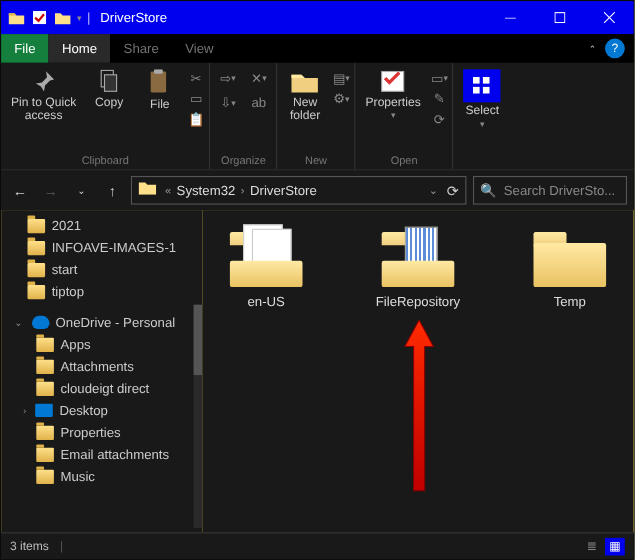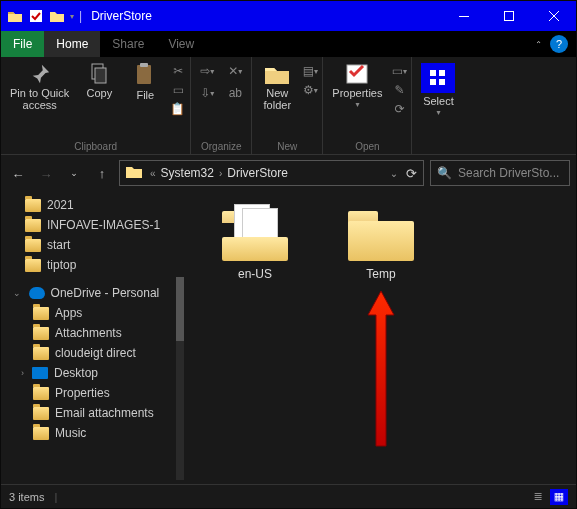--- a/index.html
+++ b/index.html
@@ -38,21 +38,21 @@
 .tree { width: 183px; background: #191919; color: #ccc; font-size: 12px; padding: 4px 0; overflow: hidden; position: relative; }
 .tree-item { display: flex; align-items: center; gap: 6px; padding: 3px 0 3px 24px; white-space: nowrap; overflow: hidden; }
 .tree-item.od { padding-left: 12px; }
 .tree-item.child { padding-left: 32px; }
 .tree-folder { width: 16px; height: 13px; background: linear-gradient(#ffe08a,#e0b24a); border-radius: 1px; position: relative; flex-shrink: 0; }
 .tree-folder::before { content: ""; position: absolute; top: -3px; left: 0; width: 7px; height: 3px; background: #e0b24a; border-radius: 1px 1px 0 0; }
 .onedrive-icon { width: 16px; height: 12px; background: #0078d4; border-radius: 8px 8px 6px 6px; position: relative; flex-shrink: 0; }
 .desktop-icon { width: 16px; height: 12px; background: #0078d4; border-radius: 1px; flex-shrink: 0; }
 .tree-scroll { width: 8px; background: #2a2a2a; position: absolute; right: 0; top: 86px; bottom: 4px; }
 .tree-thumb { width: 8px; height: 64px; background: #555; position: absolute; top: 0; }
-.content { flex: 1; background: #191919; padding: 18px 26px; display: flex; gap: 36px; align-items: flex-start; position: relative; }
+.content { flex: 1; background: #191919; padding: 18px 13px; display: flex; gap: 48px; align-items: flex-start; position: relative; }
 .folder-item { display: flex; flex-direction: column; align-items: center; gap: 6px; width: 90px; }
 .big-folder { width: 66px; height: 52px; margin: 0 auto; position: relative; }
 .big-folder .bf-body { position: absolute; bottom: 0; left: 0; right: 0; height: 40px; background: linear-gradient(#ffe9a3,#e9c262); border-radius: 2px; }
 .big-folder .bf-tab { position: absolute; top: 2px; left: 0; width: 30px; height: 12px; background: linear-gradient(#ffe9a3,#f0cf80); border-radius: 2px 2px 0 0; }
 .pages { position: absolute; left: 12px; top: -5px; width: 36px; height: 44px; background: #fff; border: 1px solid #ccc; }
 .pages2 { position: absolute; left: 20px; top: -1px; width: 36px; height: 44px; background: #fff; border: 1px solid #ccc; }
 .repo-lines { position: absolute; left: 21px; top: -3px; width: 30px; height: 44px; background: repeating-linear-gradient(90deg,#5b8dd6 0 2px,#fff 2px 4px); border: 1px solid #aaa; }
 .folder-label { font-size: 12px; color: #ddd; text-align: center; }
 .arrow-annot { position: absolute; left: 182px; top: 100px; pointer-events: none; }
 .statusbar { height: 24px; background: #191919; border-top: 1px solid #333; display: flex; align-items: center; padding: 0 8px; font-size: 11px; color: #bbb; gap: 10px; }
@@ -313,20 +313,28 @@
             <div class="bf-tab"></div>
             <div class="pages"></div>
             <div class="pages2"></div>
             <div class="bf-body" style="height:24px;"></div>
           </div>
         <div class="folder-label">en-US</div>
       </div>
       <div class="folder-item">
         <div class="big-folder">
             <div class="bf-tab"></div>
+            <div class="repo-lines"></div>
+            <div class="bf-body" style="height:24px;"></div>
+          </div>
+        <div class="folder-label">FileRepository</div>
+      </div>
+      <div class="folder-item">
+        <div class="big-folder">
+            <div class="bf-tab"></div>
             <div class="bf-body"></div>
           </div>
         <div class="folder-label">Temp</div>
       </div>
 
       <svg class="arrow-annot" width="30" height="160">
         <defs>
             <linearGradient id="g" x1="0" y1="0" x2="0" y2="1">
               <stop offset="0" stop-color="#ff2a00"></stop>
               <stop offset="1" stop-color="#c00000"></stop>

